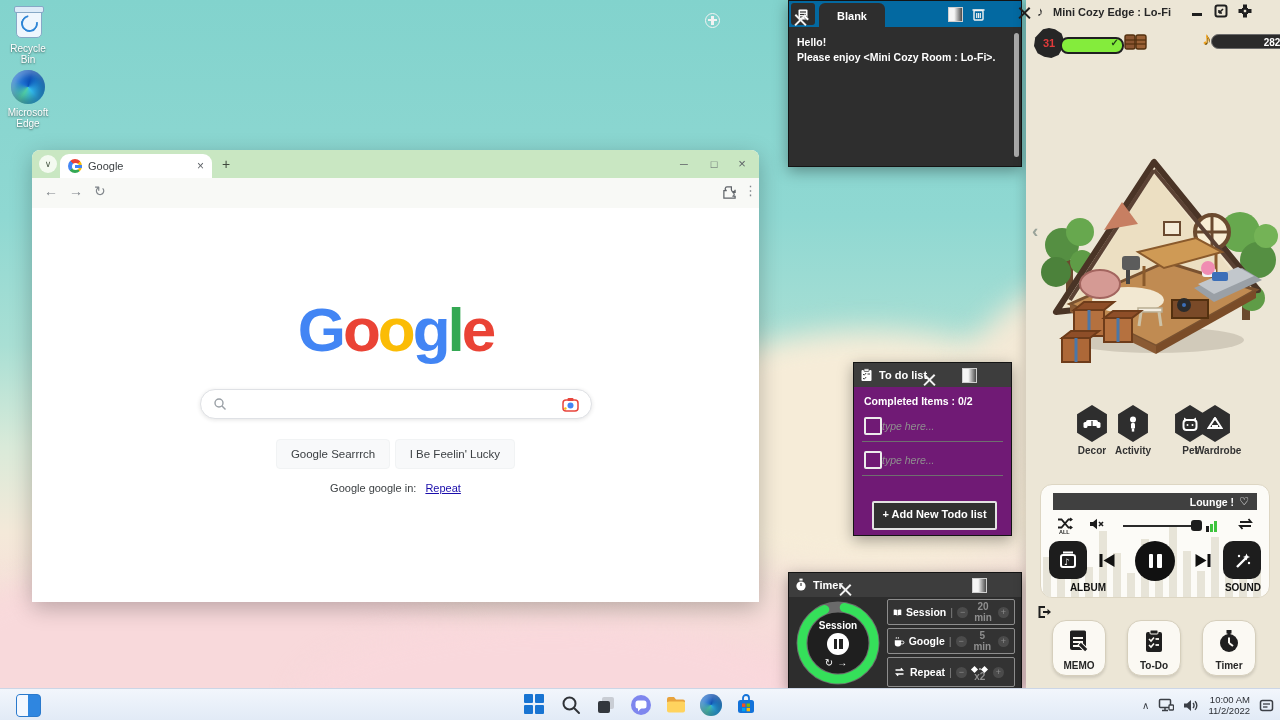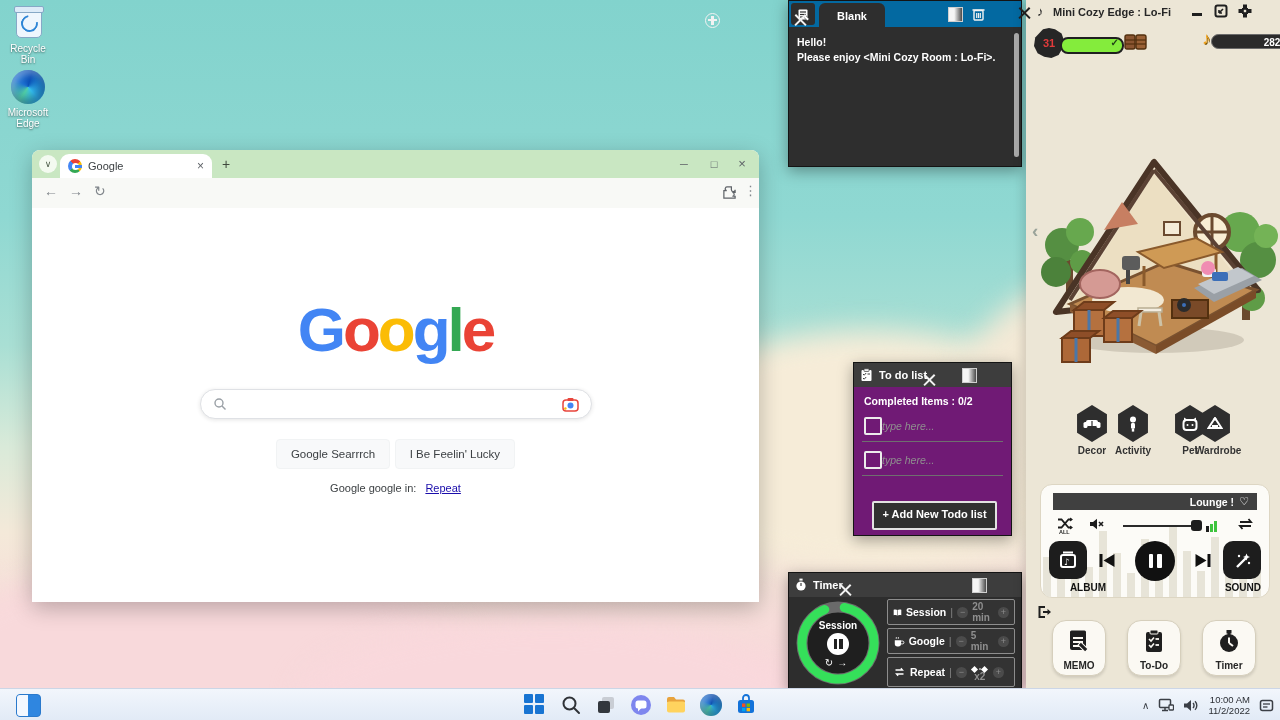--- a/index.html
+++ b/index.html
@@ -108,21 +108,21 @@
   .dial-pause::before,.dial-pause::after{content:"";position:absolute;top:6px;width:3.5px;height:10px;background:#222;}
   .dial-pause::before{left:6.5px;} .dial-pause::after{left:12px;}
   .dial-mini{position:absolute;left:0;right:0;top:56px;text-align:center;color:#fff;font-size:10px;letter-spacing:4px;}
   .trows{position:absolute;left:98px;top:2px;width:128px;}
   .trow{position:relative;border:1px solid #8d8d8d;background:#333;border-radius:2px;margin-bottom:3px;
     display:flex;align-items:center;padding:0 5px;box-sizing:border-box;gap:4px;height:26px;}
   .trow .lbl{font-size:10.5px;font-weight:bold;color:#fff;}
   .trow .sep{color:#808080;font-size:11px;}
   .step{width:11px;height:11px;border-radius:50%;background:#4b4b4b;color:#8b8b8b;font-size:9px;line-height:11px;
     text-align:center;flex:none;}
-  .trow .val{font-size:10px;font-weight:bold;color:#8f8f8f;}
+  .trow .val{font-size:10px;font-weight:bold;color:#8f8f8f;text-align:center;}
   .rep-block{display:flex;flex-direction:column;align-items:center;line-height:10px;}
   .diamond{display:inline-block;width:5px;height:5px;background:#fff;transform:rotate(45deg);margin:0 1.5px;}
   .dot{display:inline-block;width:2px;height:2px;background:#bbb;border-radius:50%;vertical-align:2px;}
 
   
   .cozy{left:1026px;top:0;width:254px;height:688px;background:#ece6d6;box-shadow:-3px 0 10px rgba(0,0,0,.15);}
   .cozy-title{position:absolute;left:27px;top:6px;font-size:11px;font-weight:bold;color:#262626;}
   .cozy-note{position:absolute;left:11px;top:4px;font-size:13px;color:#1f1f1f;font-weight:bold;}
   .cz-min{position:absolute;width:10px;height:2.6px;background:#1f1f1f;}
   .lvl-badge{position:absolute;left:8px;top:28px;width:30px;height:30px;background:#262626;

